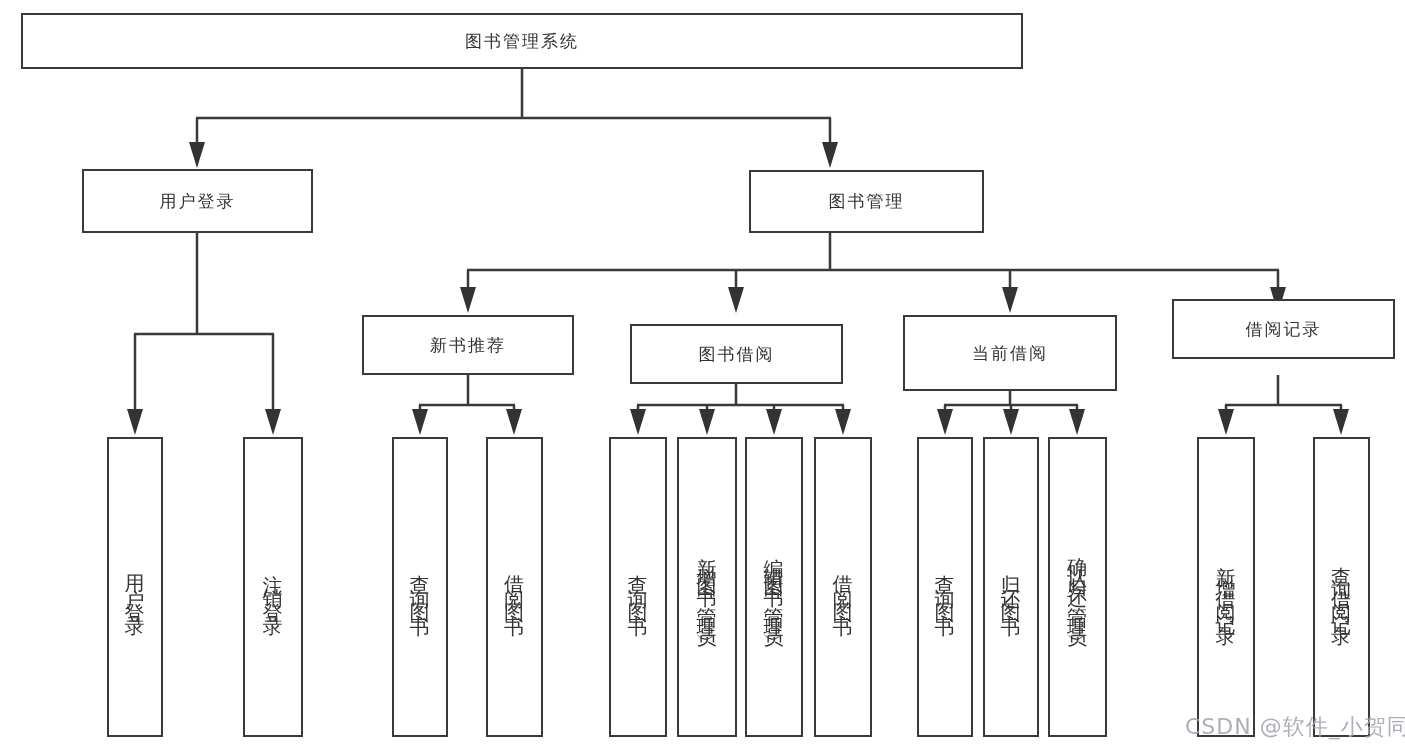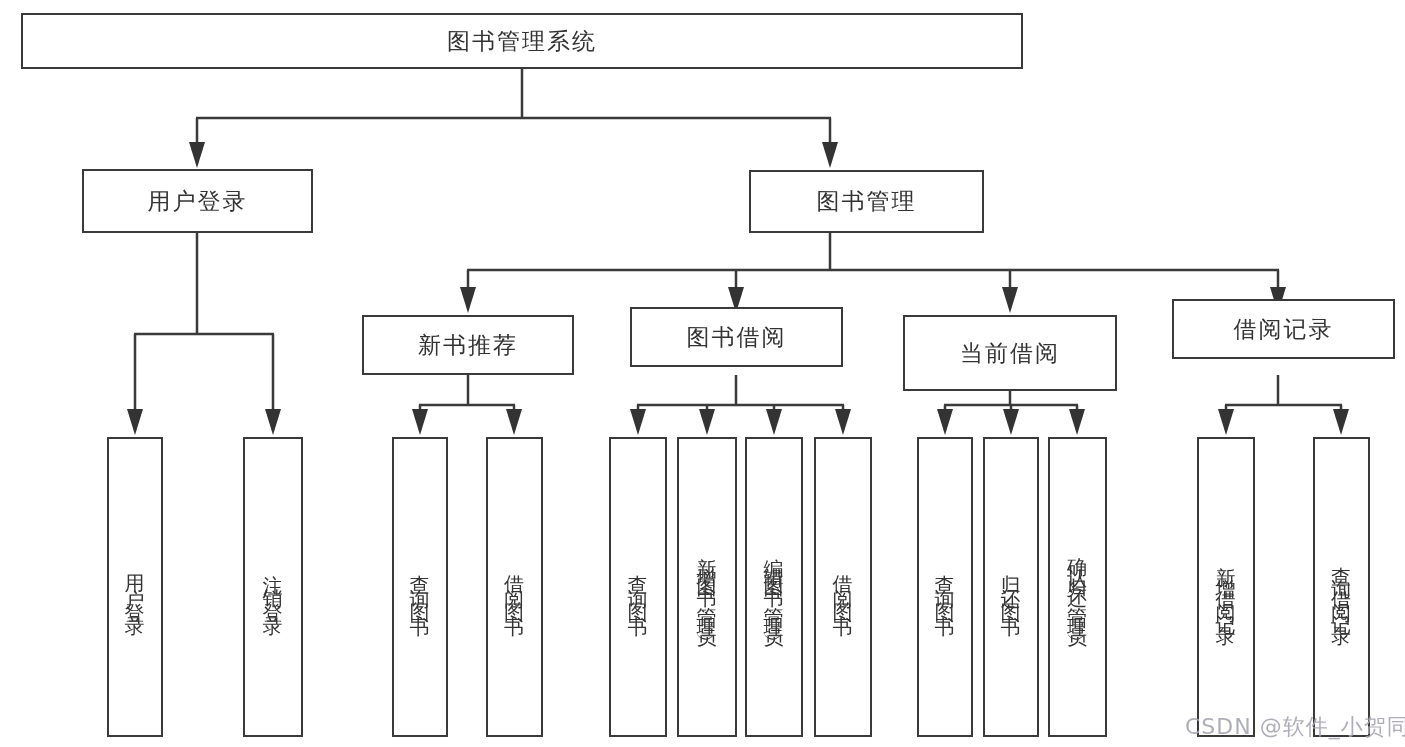--- a/index.html
+++ b/index.html
@@ -14,37 +14,37 @@
   #connectors {
     position: absolute; left: 0; top: 0; width: 1405px; height: 747px;
     pointer-events: none;
   }
   .box {
     position: absolute; background: #ffffff;
     border: 2.5px solid #3a3a3a;
     display: flex; align-items: center; justify-content: center;
     color: #333333; z-index: 2;
   }
-  .hbox { font-size: 23px; letter-spacing: 2px; white-space: nowrap; }
+  .hbox { font-size: 17px; letter-spacing: 2px; white-space: nowrap; }
   .vbox span {
     writing-mode: vertical-rl; text-orientation: mixed;
     font-size: 20px; line-height: 1; white-space: nowrap; color: #333333;
   }
   .ls14 { letter-spacing: 14px; }
   .ls12 { letter-spacing: 12px; }
   .ls10 { letter-spacing: 10px; }
 
   
   #n-root  { left: 21px;  top: 13px;  width: 1002px; height: 56px; }
   
   #n-login { left: 82px;  top: 169px; width: 231px; height: 64px; }
   #n-mgmt  { left: 713px; top: 170px; width: 235px; height: 63px; margin-left: 36px; }
   
   #n-rec   { left: 362px;  top: 315px; width: 212px; height: 60px; }
-  #n-bor   { left: 630px;  top: 307px; width: 213px; height: 60px; }
+  #n-bor   { left: 630px;  top: 324px; width: 213px; height: 60px; }
   #n-cur   { left: 903px;  top: 315px; width: 214px; height: 76px; }
   #n-log   { left: 1172px; top: 299px; width: 223px; height: 60px; }
   
   .leaf { top: 437px; height: 300px; }
   #l-u1 { left: 107px;  width: 56px; }
   #l-u2 { left: 243px;  width: 60px; }
   #l-r1 { left: 392px;  width: 56px; }
   #l-r2 { left: 486px;  width: 57px; }
   #l-b1 { left: 609px;  width: 58px; }
   #l-b2 { left: 677px;  width: 60px; }

